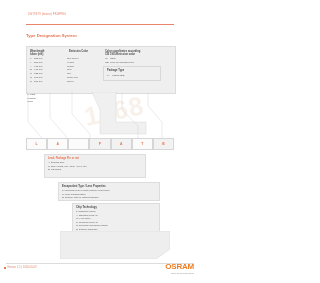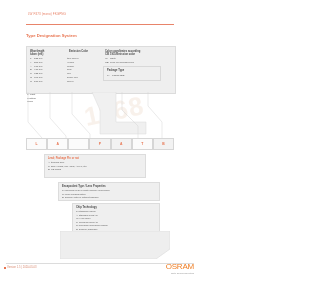--- a/index.html
+++ b/index.html
@@ -117,21 +117,21 @@
   }
 
   
   .ft-rule{position:absolute;left:6px;top:263px;width:188px;height:0.5px;background:#dcdcdc;}
   .ft-txt{position:absolute;left:7px;top:266px;font-size:2.7px;color:#d88a72;white-space:nowrap;}
   .ft-dot{position:absolute;left:3.5px;top:266.6px;width:2px;height:2px;background:#e8734f;}
   .osram{
     position:absolute;right:6px;top:263px;text-align:right;
   }
   .osram-word{
-    font-size:8px;font-weight:normal;color:#ef7d22;letter-spacing:-0.2px;line-height:1;
+    font-size:8px;font-weight:bold;color:#ef7d22;letter-spacing:-0.2px;line-height:1;
   }
   .osram-sub{font-size:2.2px;color:#8a8a8a;letter-spacing:.1px;margin-top:0.5px;}
 </style>
 </head>
 <body>
 
 <div class="page">
 
   <div class="hdr-title">LW P473 (mono) FKGPNG</div>
   <div class="hdr-rule"></div>

